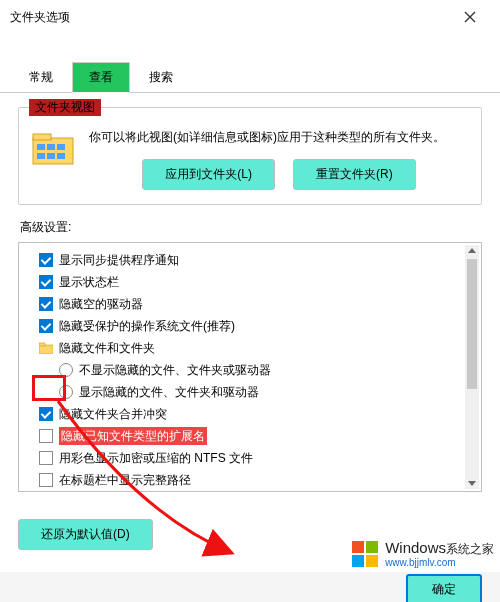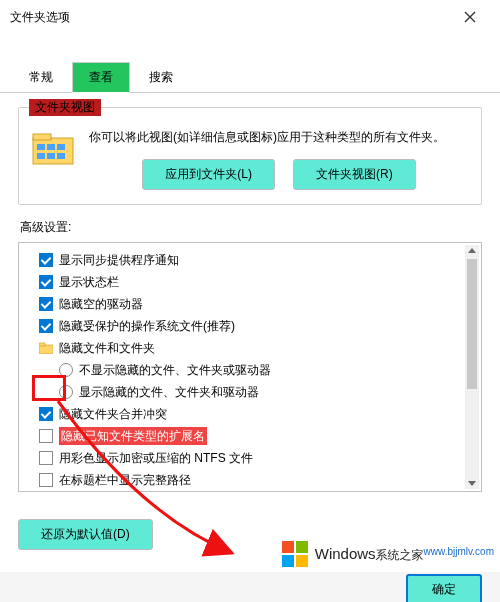--- a/index.html
+++ b/index.html
@@ -143,21 +143,21 @@
     }
     .watermark {
       position:absolute;
       right:6px; bottom:4px;
       display:flex;
       align-items:center;
       gap:6px;
       z-index:60;
     }
     .win-logo { width:28px; height:28px; }
-    .wm-text { display:flex; line-height:1.1; }
+    .wm-text { display:flex; flex-direction:column; line-height:1.1; }
     .wm-main { font-family:"Segoe UI",sans-serif; font-size:15px; color:#222; }
     .wm-url { font-size:10px; color:#1a6bcc; }
     .scrollbar-fake {
       position:absolute; right:2px; top:2px; bottom:2px;
       width:14px; background:#f0f0f0;
     }
     .scrollbar-fake::before, .scrollbar-fake::after{
       content:""; position:absolute; left:3px; width:0; height:0;
     }
     .scrollbar-fake::before{ top:3px; border-left:4px solid transparent; border-right:4px solid transparent; border-bottom:5px solid #666;}
@@ -196,21 +196,21 @@
           <rect x="16" y="16" width="8" height="6" fill="#4aa3ff"></rect>
           <rect x="26" y="16" width="8" height="6" fill="#4aa3ff"></rect>
           <rect x="6" y="25" width="8" height="6" fill="#4aa3ff"></rect>
           <rect x="16" y="25" width="8" height="6" fill="#4aa3ff"></rect>
           <rect x="26" y="25" width="8" height="6" fill="#4aa3ff"></rect>
         </svg>
         <div style="flex:1">
           <div class="folder-desc">你可以将此视图(如详细信息或图标)应用于这种类型的所有文件夹。</div>
           <div class="btn-row">
             <button class="btn">应用到文件夹(L)</button>
-            <button class="btn">文件夹视图(R)</button>
+            <button class="btn">重置文件夹(R)</button>
           </div>
         </div>
       </div>
     </div>
 
     <div class="adv-label">高级设置:</div>
 
     <div class="tree-panel">
       <div class="tree" id="tree">
           <div class="tree-item l1">

